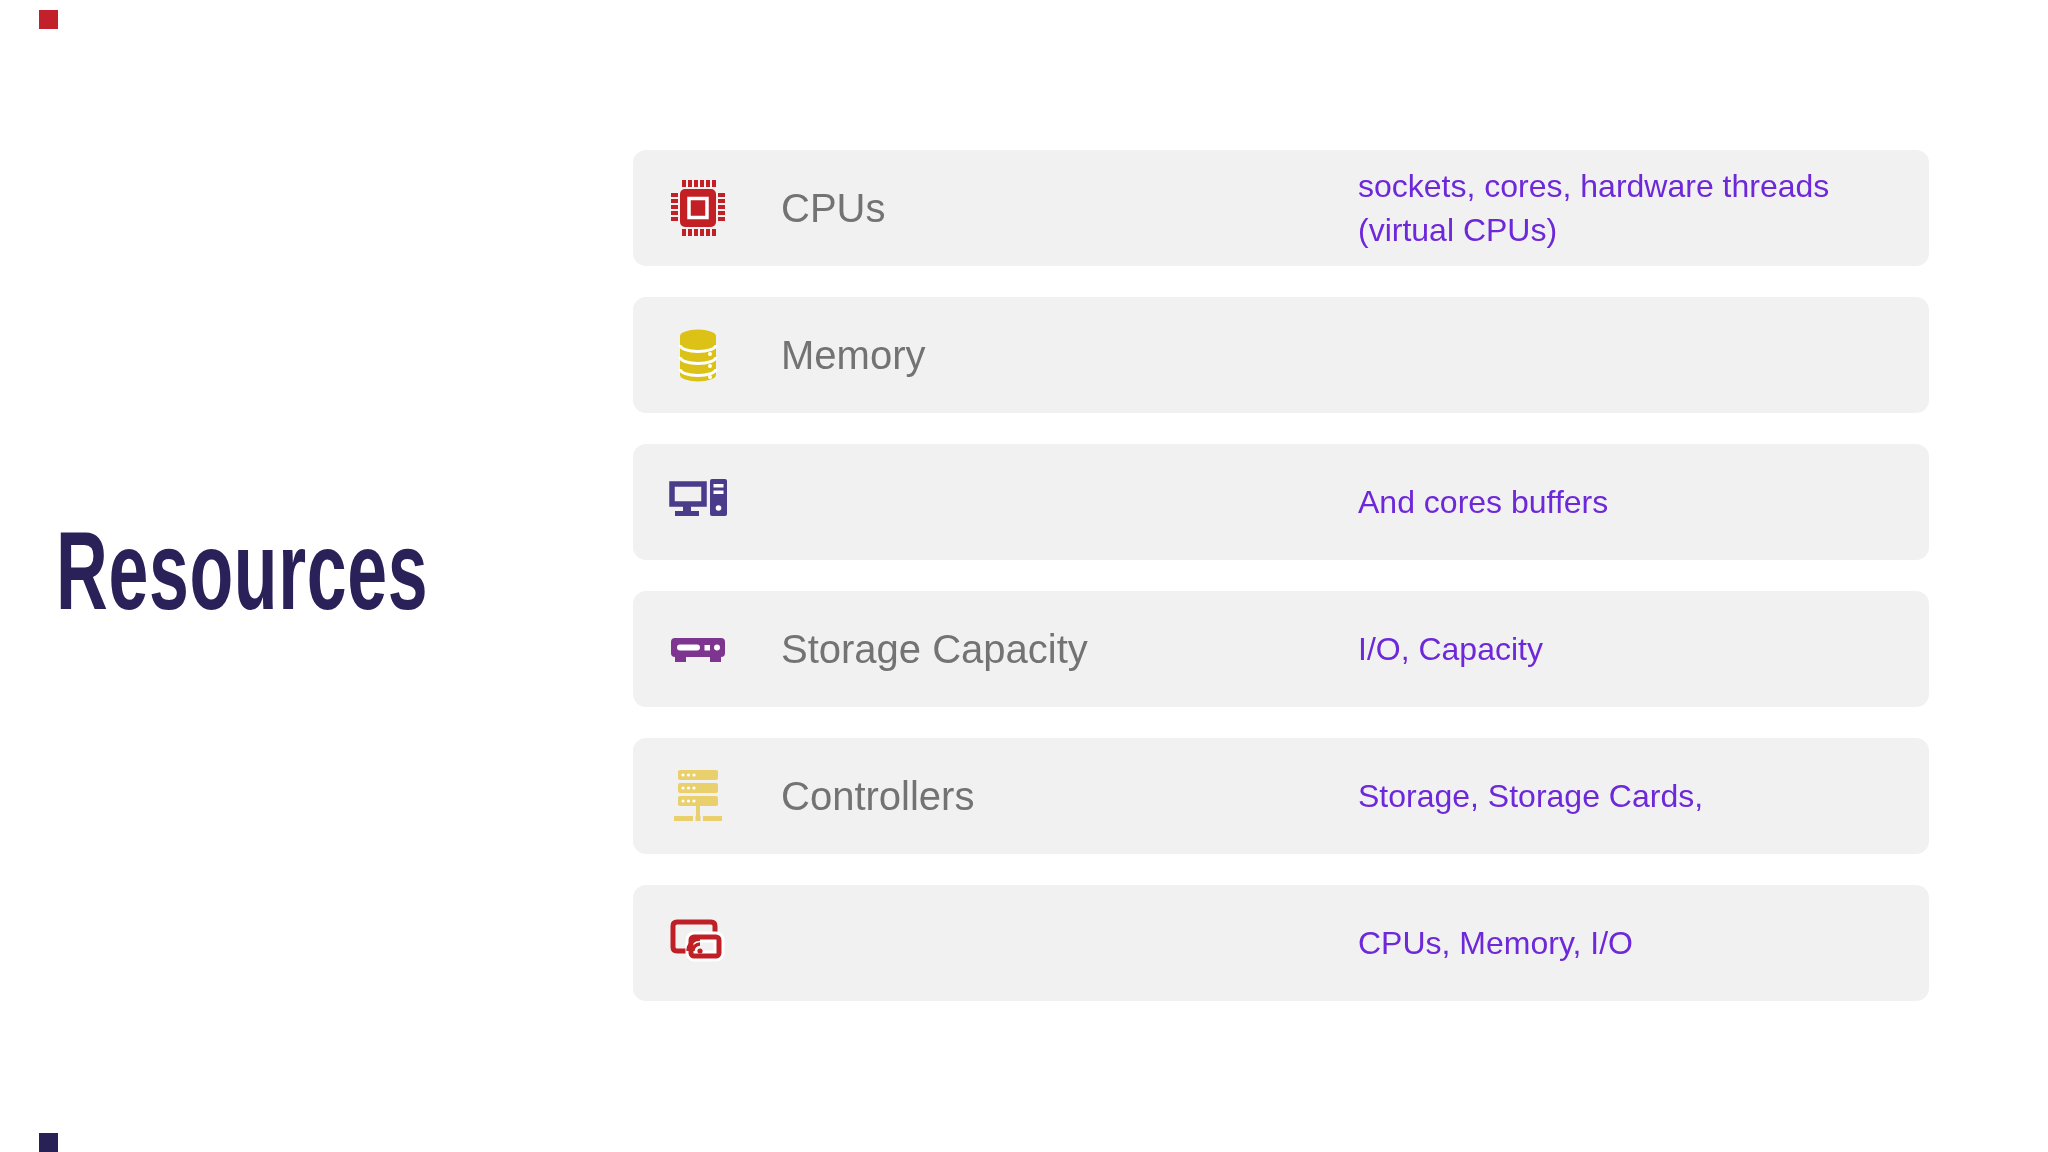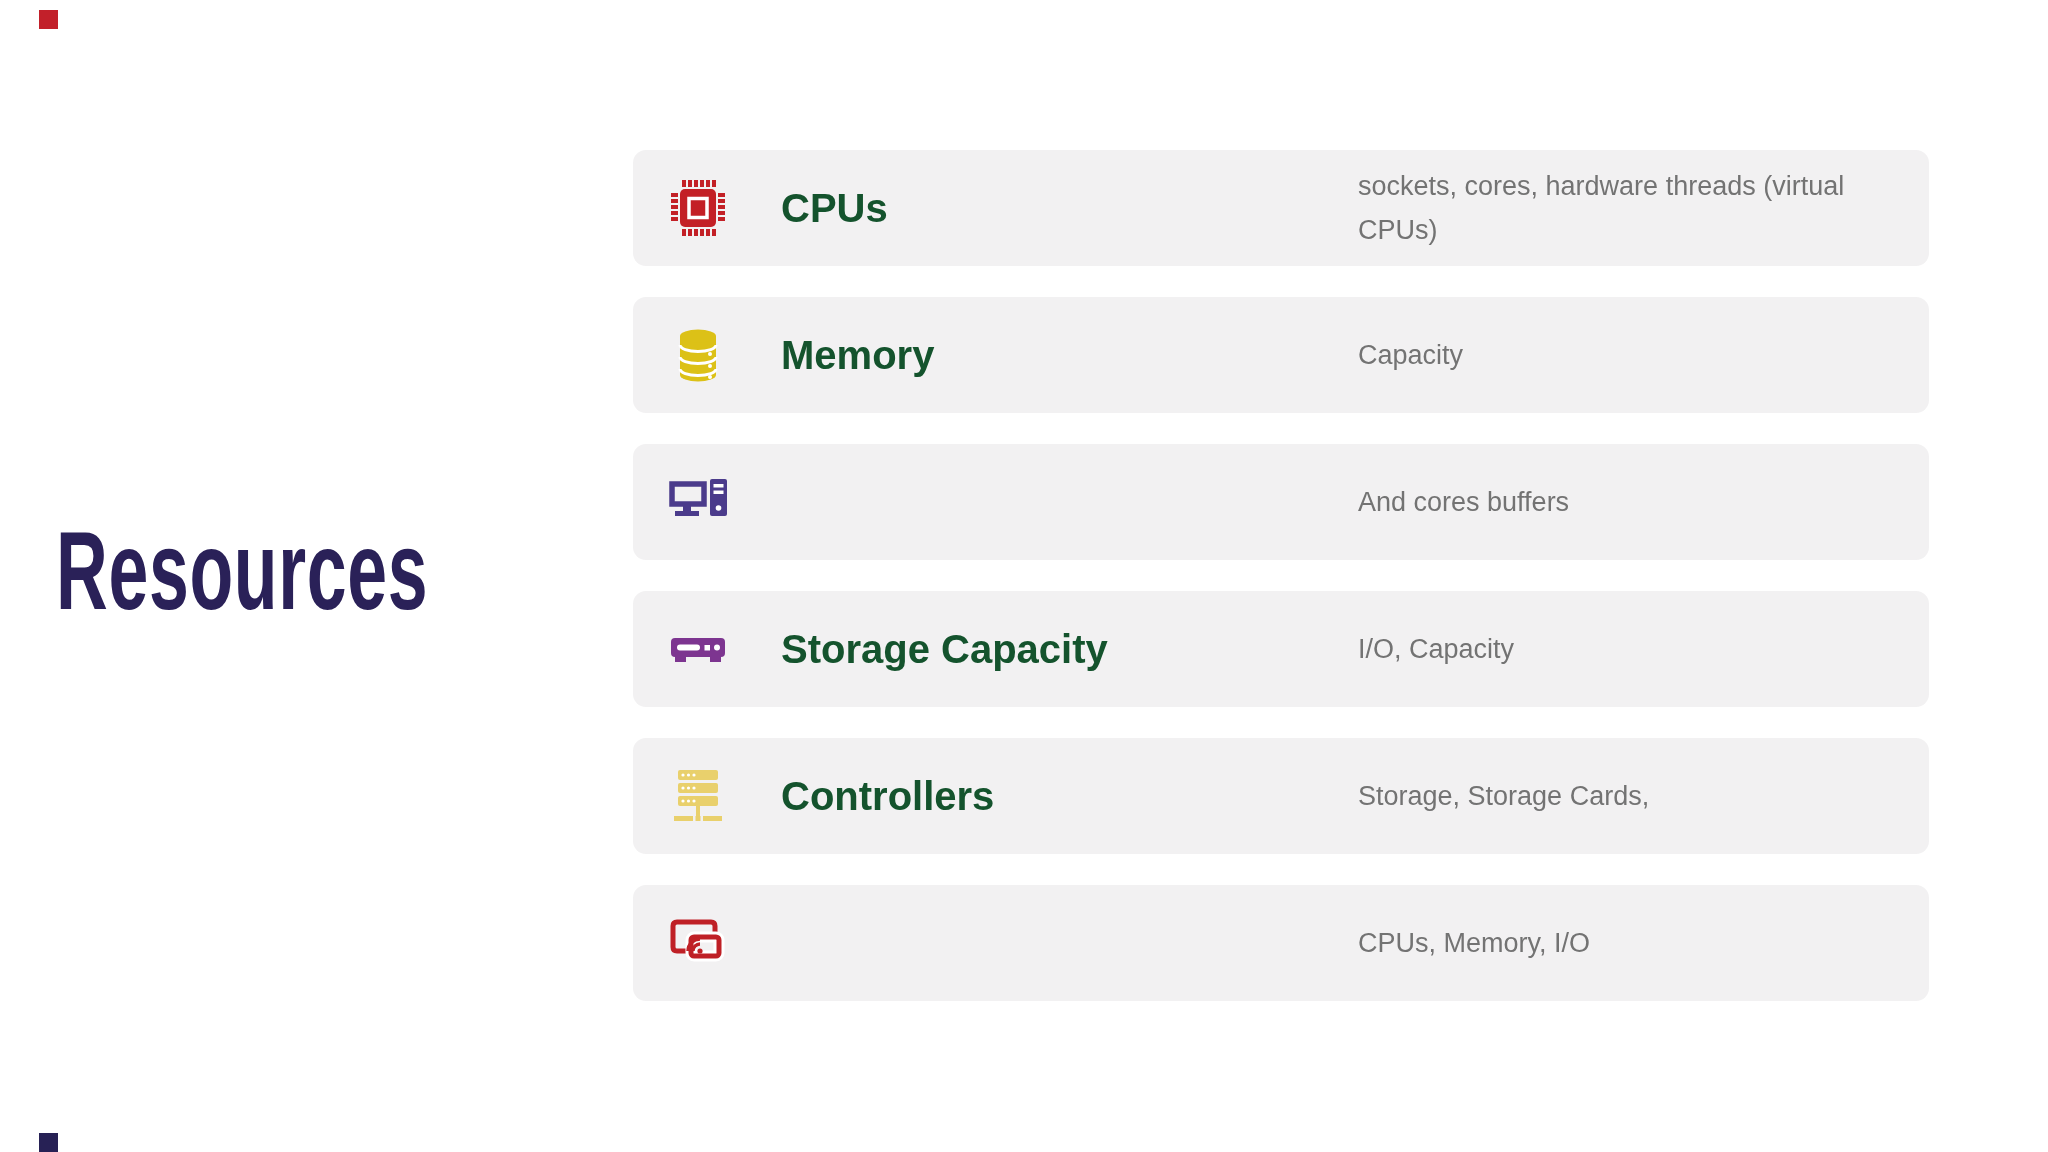--- a/index.html
+++ b/index.html
@@ -21,26 +21,26 @@
 
   .rows{position:absolute;left:633px;top:150px;width:1296px;}
   .row{
     position:relative;height:116px;margin-bottom:31px;
     background:#f2f1f2;border-radius:13px;
     display:flex;align-items:center;
   }
   .row-icon{margin-left:33px;width:64px;height:64px;flex:0 0 64px;}
   .row-icon svg{display:block;width:64px;height:64px;}
   .row-label{
-    margin-left:51px;font-size:40px;font-weight:bold;color:#14532d;
+    margin-left:51px;font-size:40px;font-weight:normal;color:#737373;
     white-space:nowrap;
   }
   .row-desc{
     position:absolute;left:725px;top:50%;transform:translateY(-50%);
-    width:570px;font-size:27px;line-height:44px;color:#737373;
+    width:570px;font-size:32px;line-height:44px;color:#6d28d9;
   }
 </style>
 </head>
 <body>
 
 <div class="corner-square top" style="background: rgb(194, 32, 42);"></div>
 <div class="corner-square bottom" style="background: rgb(39, 33, 85);"></div>
 
 <div class="slide-title" style="color: rgb(42, 33, 88);">Resources</div>
 
@@ -91,21 +91,20 @@
         </g>
         <path d="M14,22 a18,6.5 0 0 0 36,0" fill="none" stroke="#ffffff" stroke-width="3"></path>
         <path d="M14,34 a18,6.5 0 0 0 36,0" fill="none" stroke="#ffffff" stroke-width="3"></path>
         <path d="M14,46 a18,6.5 0 0 0 36,0" fill="none" stroke="#ffffff" stroke-width="3"></path>
         <circle cx="44" cy="31" r="2" fill="#ffffff"></circle>
         <circle cx="44" cy="43" r="2" fill="#ffffff"></circle>
         <circle cx="44" cy="54" r="2" fill="#ffffff"></circle>
       </svg>
     </span>
     <span class="row-label">Memory</span>
-    <span class="row-desc">Capacity</span>
   </div>
 
   <div class="row">
     <span class="row-icon" style="color: rgb(75, 59, 139);">
       <svg viewBox="0 0 64 64">
         <rect x="6" y="14" width="32" height="20" fill="none" stroke="currentColor" stroke-width="5.5"></rect>
         <g fill="currentColor">
           <rect x="17" y="36" width="8" height="6"></rect>
           <rect x="9" y="41" width="24" height="5"></rect>
           <rect x="44" y="9" width="17" height="37" rx="2"></rect>

